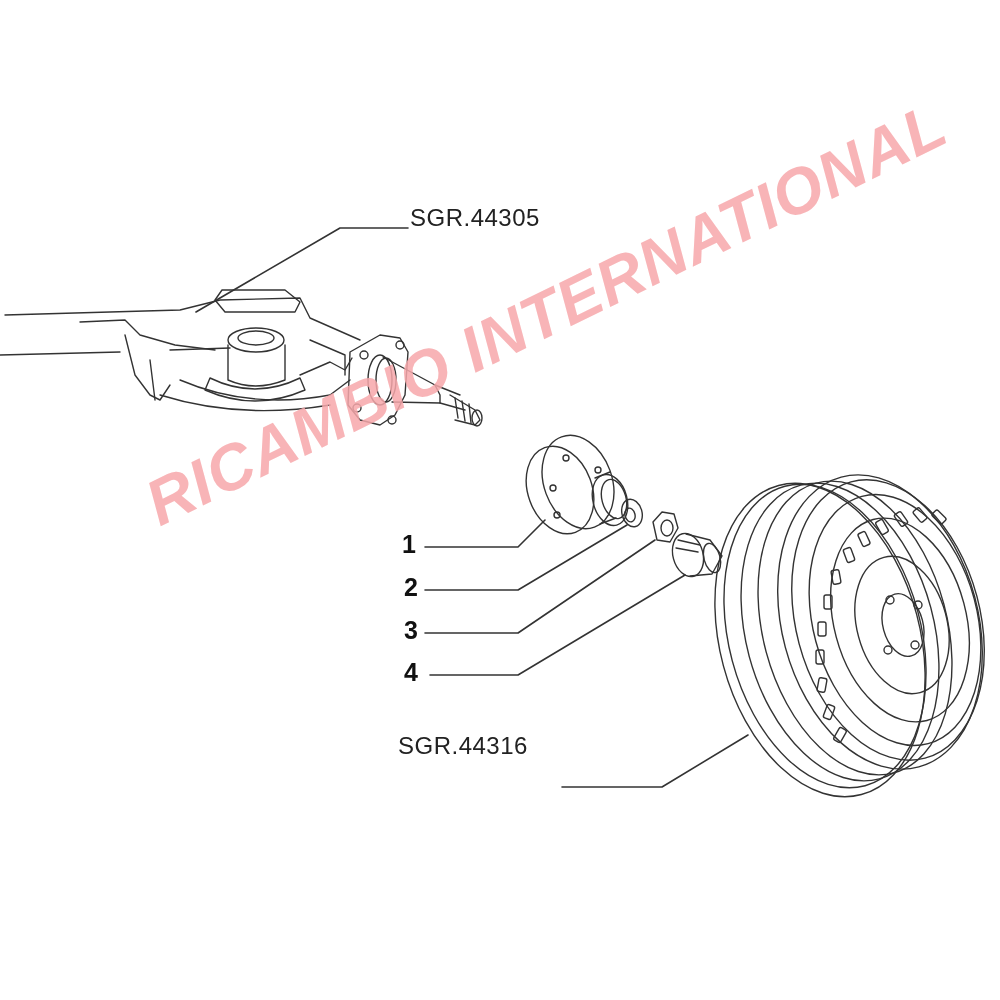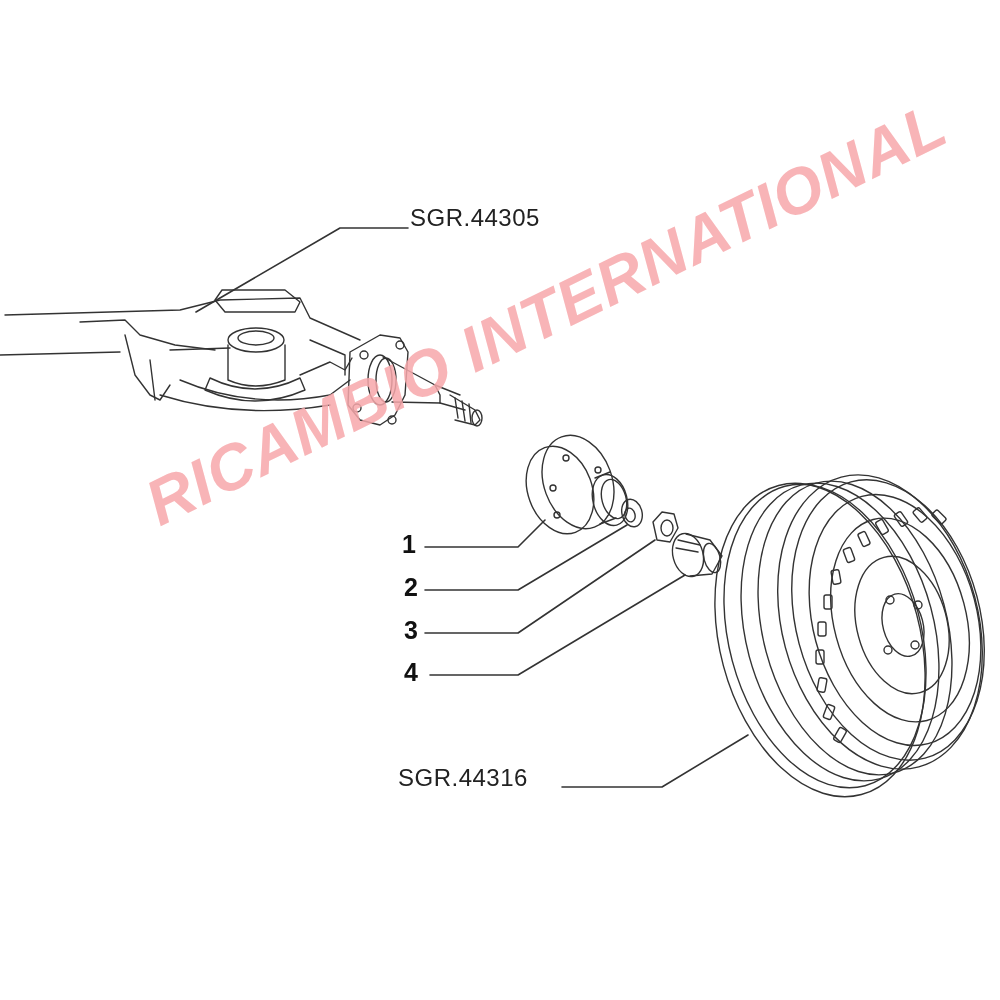--- a/index.html
+++ b/index.html
@@ -126,20 +126,20 @@
       <polyline points="562,787 662,787 748,735"></polyline>
       <polyline points="425,547 518,547 545,520"></polyline>
       <polyline points="425,590 518,590 627,525"></polyline>
       <polyline points="425,633 518,633 655,540"></polyline>
       <polyline points="430,675 518,675 685,575"></polyline>
     </g>
   </g>
 </svg>
 
 <div class="ref-label" style="left:410px; top:204px;">SGR.44305</div>
-<div class="ref-label" style="left:398px; top:764px;">SGR.44316</div>
+<div class="ref-label" style="left:398px; top:732px;">SGR.44316</div>
 
 <div class="callout-num" style="left:402px; top:530px;">1</div>
 <div class="callout-num" style="left:404px; top:573px;">2</div>
 <div class="callout-num" style="left:404px; top:616px;">3</div>
 <div class="callout-num" style="left:404px; top:658px;">4</div>
 
 <div class="watermark">RICAMBIO INTERNATIONAL</div>
 
 </body></html>

